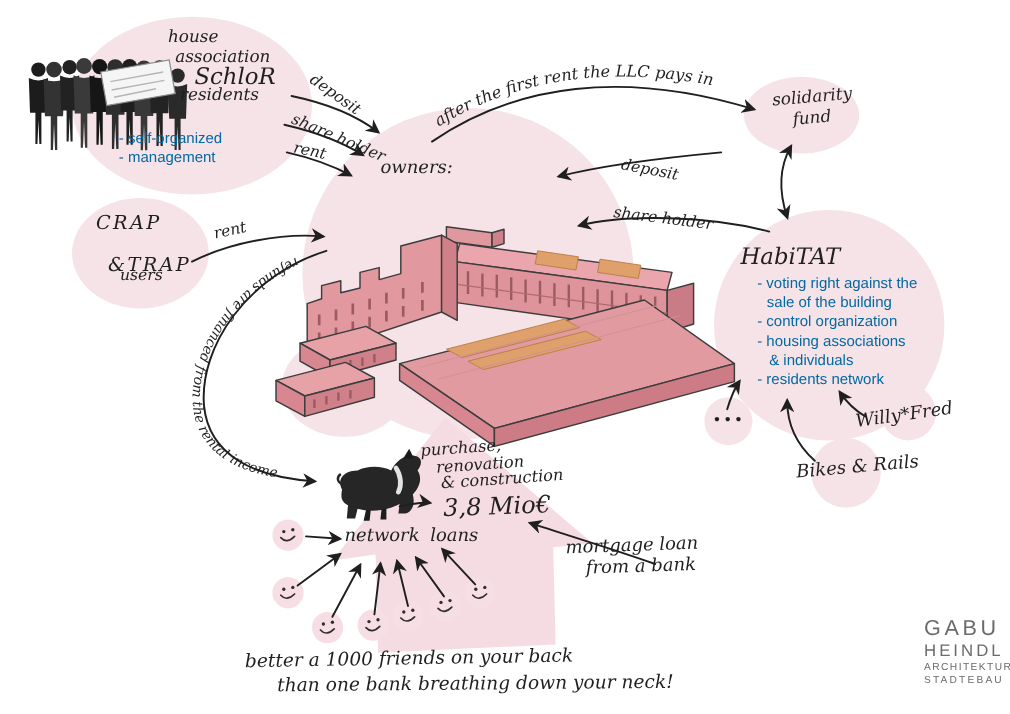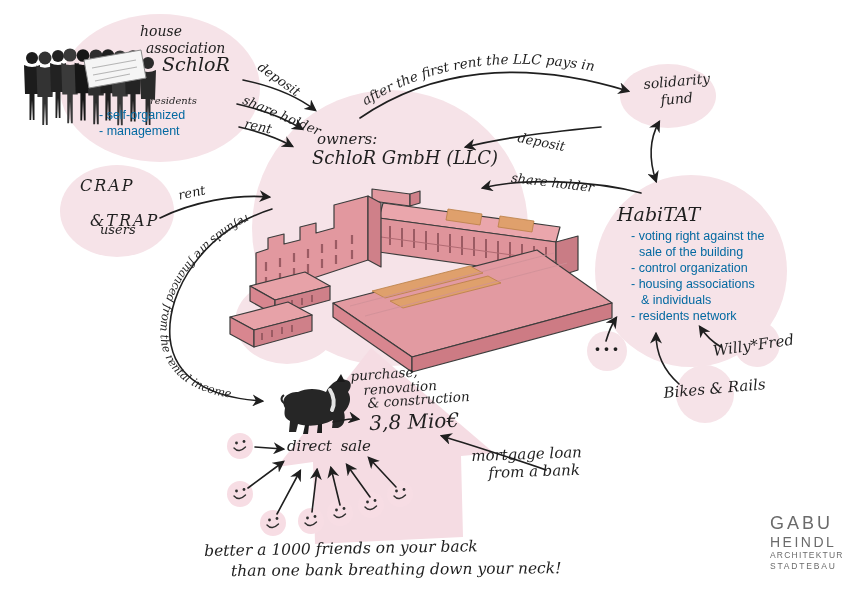--- a/index.html
+++ b/index.html
@@ -156,30 +156,29 @@
     </text>
     <path id="refundTextPath" d="M252,212 C193,238 156,292 161,340 C166,382 205,398 255,400" fill="none" stroke="none"></path>
     <text class="svgtext" font-size="11.5">
       <textPath href="#refundTextPath" startOffset="2%">refunds are financed from the rental income</textPath>
     </text>
   </svg>
 
   <div class="t hw" style="left:140px;top:24px;font-size:14px;">house</div>
   <div class="t hw" style="left:146px;top:41px;font-size:14px;">association</div>
   <div class="t hw" style="left:162px;top:55px;font-size:19px;">SchloR</div>
-  <div class="t hw" style="left:150px;top:96px;font-size:10px;">residents</div>
+  <div class="t hw" style="left:150px;top:72px;font-size:14px;">residents</div>
   <div class="t print" style="left:99px;top:109px;font-size:12.5px;">- self-organized</div>
   <div class="t print" style="left:99px;top:125px;font-size:12.5px;">- management</div>
 
   <div class="t hw" style="left:263px;top:60px;font-size:13px;transform:rotate(35deg);">deposit</div>
   <div class="t hw" style="left:246px;top:93px;font-size:13px;transform:rotate(23deg);">share holder</div>
   <div class="t hw" style="left:246px;top:117px;font-size:13px;transform:rotate(12deg);">rent</div>
 
   <div class="t hw" style="left:317px;top:132px;font-size:15px;">owners:</div>
-  <div class="t hw" style="left:312px;top:149px;font-size:18px;">SchloR GmbH (LLC)</div>
 
   <div class="t hw" style="left:519px;top:131px;font-size:13px;transform:rotate(11deg);">deposit</div>
   <div class="t hw" style="left:512px;top:171px;font-size:13px;transform:rotate(7deg);">share holder</div>
 
   <div class="t hw" style="left:643px;top:77px;font-size:14px;transform:rotate(-5deg);">solidarity</div>
   <div class="t hw" style="left:660px;top:93px;font-size:14px;transform:rotate(-5deg);">fund</div>
 
   <div class="t hw" style="left:617px;top:205px;font-size:19px;">HabiTAT</div>
   <div class="t print" style="left:631px;top:230px;font-size:12.5px;">- voting right against the</div>
   <div class="t print" style="left:639px;top:246px;font-size:12.5px;">sale of the building</div>
@@ -194,21 +193,21 @@
 
   <div class="t hw" style="left:80px;top:178px;font-size:16px;letter-spacing:2px;">CRAP</div>
   <div class="t hw" style="left:90px;top:197px;font-size:16px;letter-spacing:2px;margin-top:16px;">&amp;TRAP</div>
   <div class="t hw" style="left:100px;top:223px;font-size:13px;">users</div>
   <div class="t hw" style="left:177px;top:189px;font-size:13px;transform:rotate(-12deg);">rent</div>
 
   <div class="t hw" style="left:350px;top:370px;font-size:13.5px;transform:rotate(-4deg);">purchase,</div>
   <div class="t hw" style="left:363px;top:384px;font-size:13.5px;transform:rotate(-4deg);">renovation</div>
   <div class="t hw" style="left:367px;top:397px;font-size:13.5px;transform:rotate(-4deg);">&amp; construction</div>
   <div class="t hw" style="left:369px;top:413px;font-size:20px;transform:rotate(-2deg);">3,8 Mio€</div>
-  <div class="t hw" style="left:287px;top:439px;font-size:15px;word-spacing:4px;">direct sale</div>
+  <div class="t hw" style="left:287px;top:439px;font-size:15px;word-spacing:4px;">network loans</div>
   <div class="t hw" style="left:471px;top:449px;font-size:15px;transform:rotate(-2deg);">mortgage loan</div>
   <div class="t hw" style="left:488px;top:466px;font-size:15px;transform:rotate(-2deg);">from a bank</div>
 
   <div class="t hw" style="left:204px;top:544px;font-size:15.5px;transform:rotate(-1deg);">better a 1000 friends on your back</div>
   <div class="t hw" style="left:231px;top:564px;font-size:15.5px;transform:rotate(-0.5deg);">than one bank breathing down your neck!</div>
 
   <div style="position:absolute;left:770px;top:514px;">
     <div class="logo" style="font-size:18px;letter-spacing:3px;line-height:1.1;">GABU</div>
     <div class="logo" style="font-size:14px;letter-spacing:2.5px;line-height:1.15;">HEINDL</div>
     <div class="logo" style="font-size:8.5px;letter-spacing:1.2px;line-height:1.35;">ARCHITEKTUR</div>

